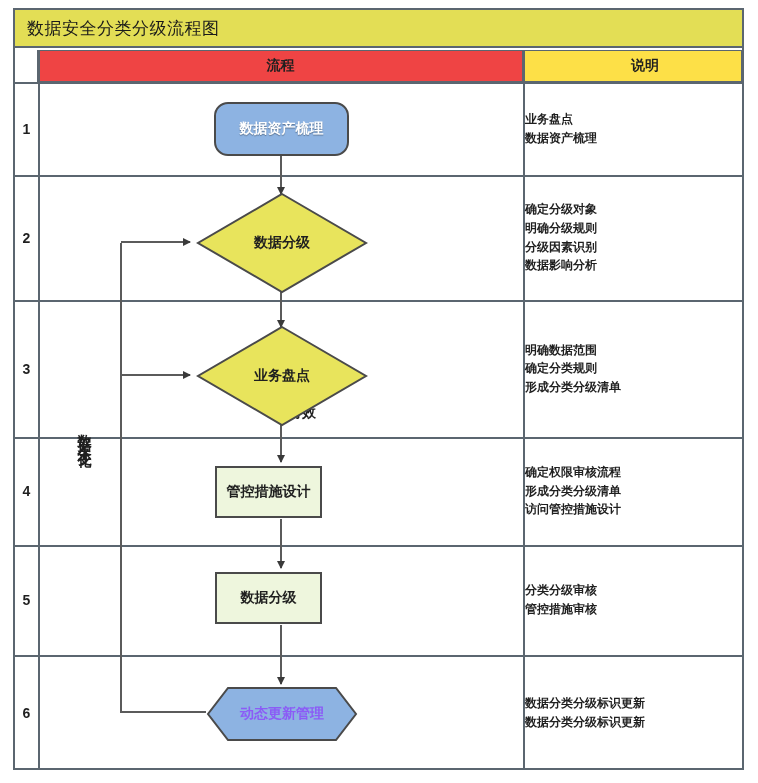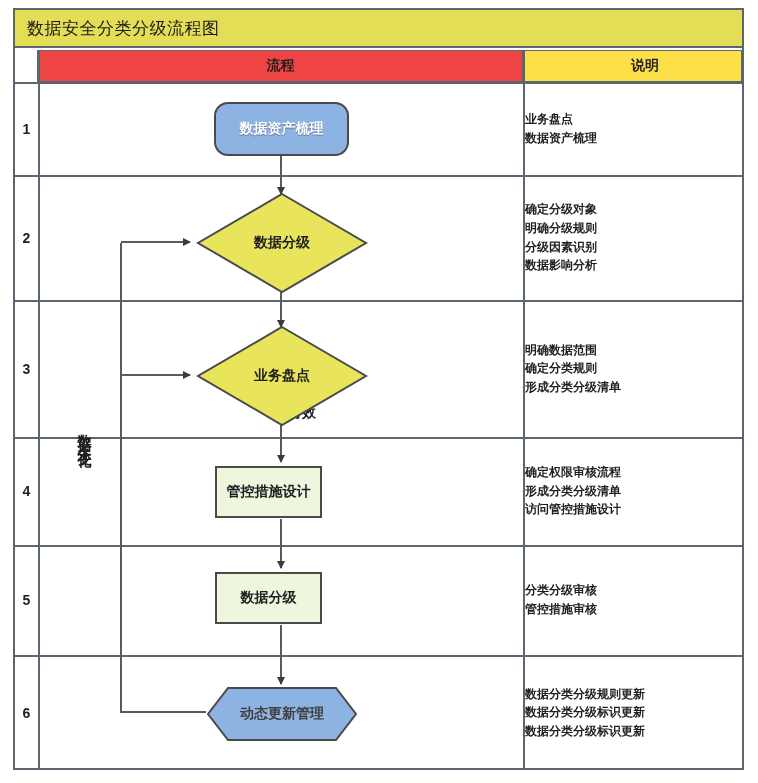--- a/index.html
+++ b/index.html
@@ -206,21 +206,21 @@
     left: 206px;
     width: 152px;
     height: 56px;
   }
   .hex-wrap svg { display: block; }
   .hex-label {
     position: absolute;
     left: 0; top: 0;
     width: 152px; height: 56px;
     display: flex; align-items: center; justify-content: center;
-    font-size: 14px; font-weight: bold; color: #404040;
+    font-size: 14px; font-weight: bold; color: #8b5cf6;
   }
 
   
   .connectors {
     position: absolute;
     left: 0; top: 0;
     width: 758px; height: 783px;
     pointer-events: none;
   }
 
@@ -345,18 +345,17 @@
   <div class="desc-cell" style="top:437px; height:108px">
       <div>确定权限审核流程</div>
       <div>形成分类分级清单</div>
       <div>访问管控措施设计</div>
     </div>
   <div class="desc-cell" style="top:545px; height:110px">
       <div>分类分级审核</div>
       <div>管控措施审核</div>
     </div>
   <div class="desc-cell" style="top:655px; height:115px">
-      <div>数据分类分级规则更新</div>
       <div>数据分类分级标识更新</div>
       <div>数据分类分级标识更新</div>
     </div>
 
 </div>
 
 </body></html>

